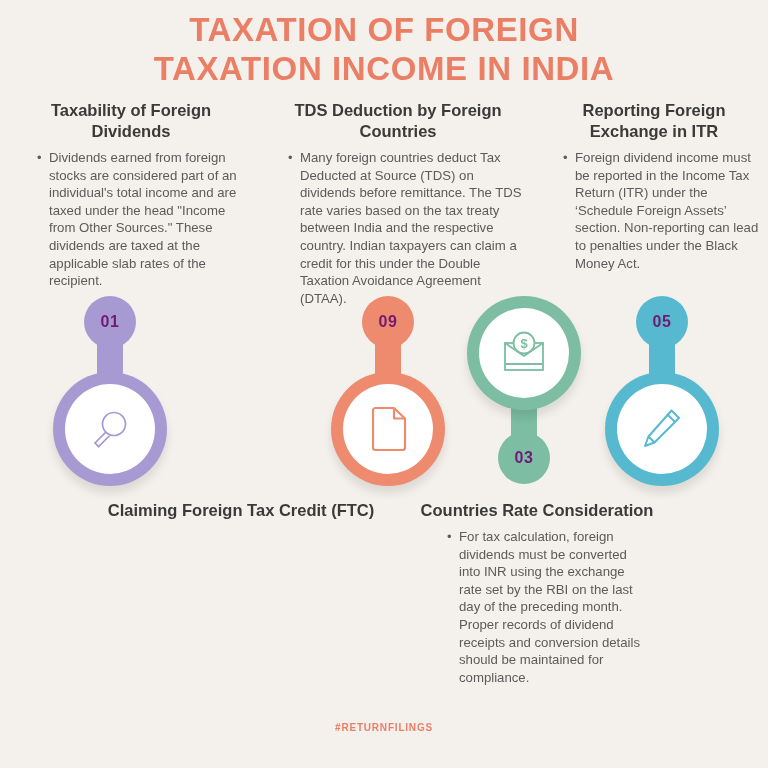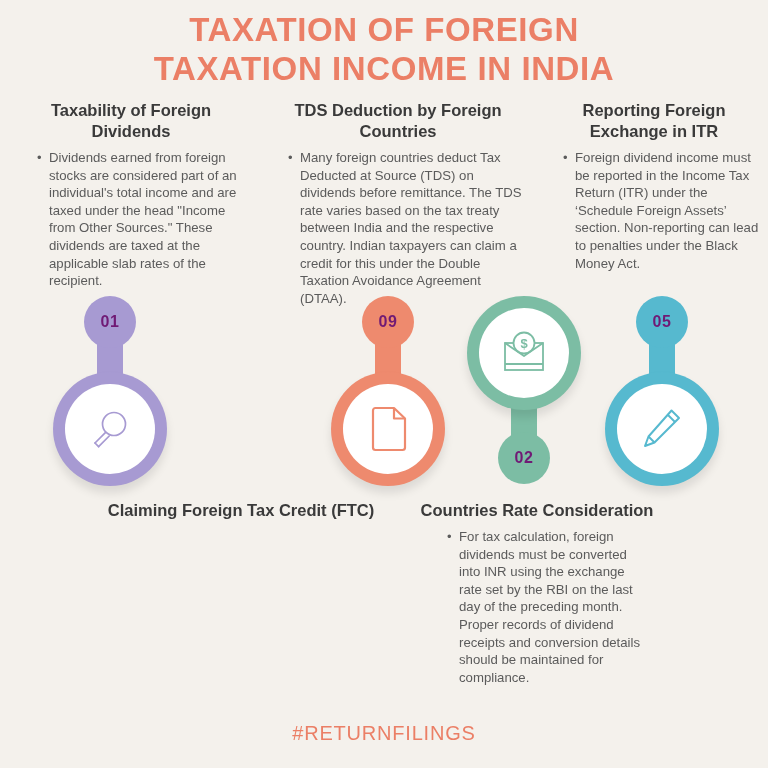--- a/index.html
+++ b/index.html
@@ -116,22 +116,22 @@
   .pin-4 { left:462px; top:296px; }
   .pin-5 { left:600px; top:296px; }
 
   .icon-svg { display:block; }
 
   
   .footer {
     position:absolute; left:0; top:722px; width:768px;
     text-align:center;
     color:#eb7f66;
-    font-weight:normal;
-    font-size:20px;
+    font-weight:bold;
+    font-size:10px;
     letter-spacing:0.8px;
   }
 </style>
 </head>
 <body style="background: rgb(244, 241, 236);">
 
 <div class="infographic">
 
   <div class="title" style="color: rgb(235, 127, 102);">
     <span class="title-line">TAXATION OF FOREIGN</span>
@@ -205,21 +205,21 @@
             <rect x="7" y="13" width="38" height="27" stroke="#7cbda4" stroke-width="1.8"></rect>
             <line x1="7" y1="34" x2="45" y2="34" stroke="#7cbda4" stroke-width="1.8"></line>
             <path d="M7 13 L26 26 L45 13" stroke="#7cbda4" stroke-width="1.8" stroke-linejoin="round"></path>
             <circle cx="26" cy="13" r="10.5" fill="#ffffff" stroke="#7cbda4" stroke-width="1.8"></circle>
             <text x="26" y="18" text-anchor="middle" font-family="Liberation Sans, sans-serif" font-size="13" font-weight="bold" fill="#7cbda4">$</text>
           </svg>
         </span>
       </div>
     </div>
     <div class="badge" style="background: rgb(124, 189, 164);">
-      <span>02</span>
+      <span>03</span>
     </div>
   </div>
 
   <div class="pin pin-5 up">
     <div class="stem" style="background: rgb(86, 185, 207);"></div>
     <div class="badge" style="background: rgb(86, 185, 207);">
       <span>05</span>
     </div>
     <div class="ring" style="background: rgb(86, 185, 207);">
       <div class="inner">

